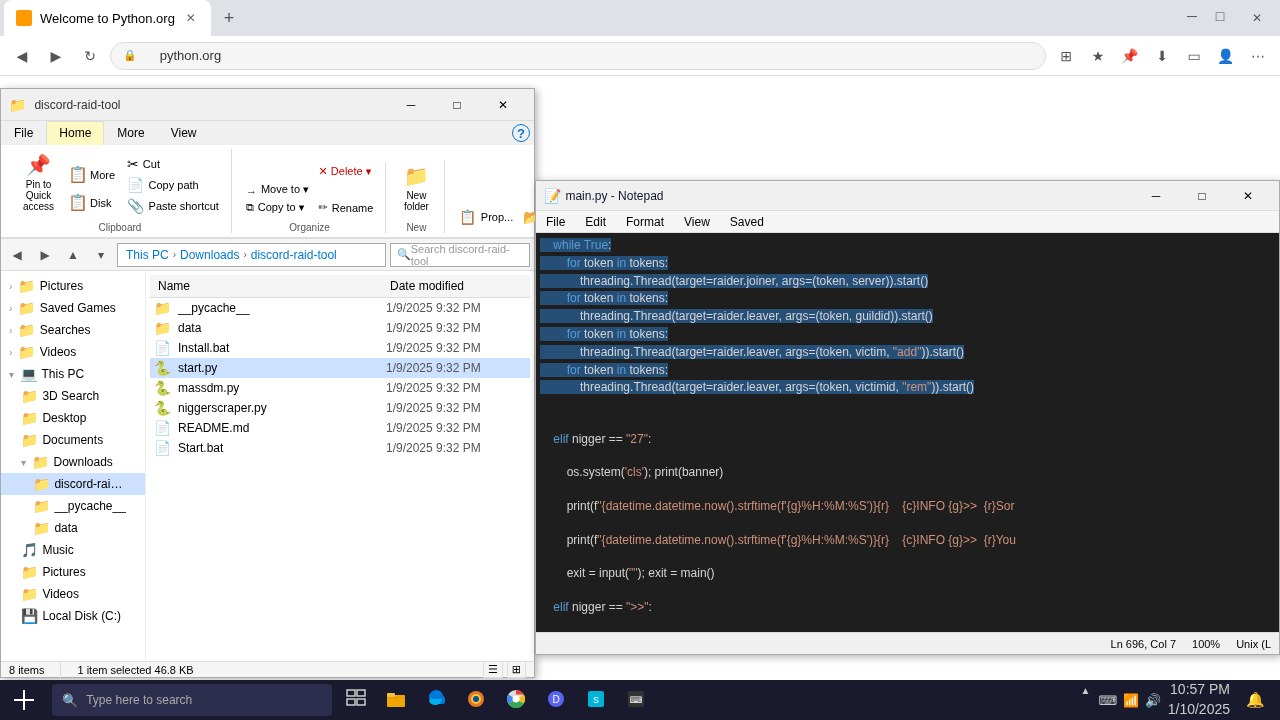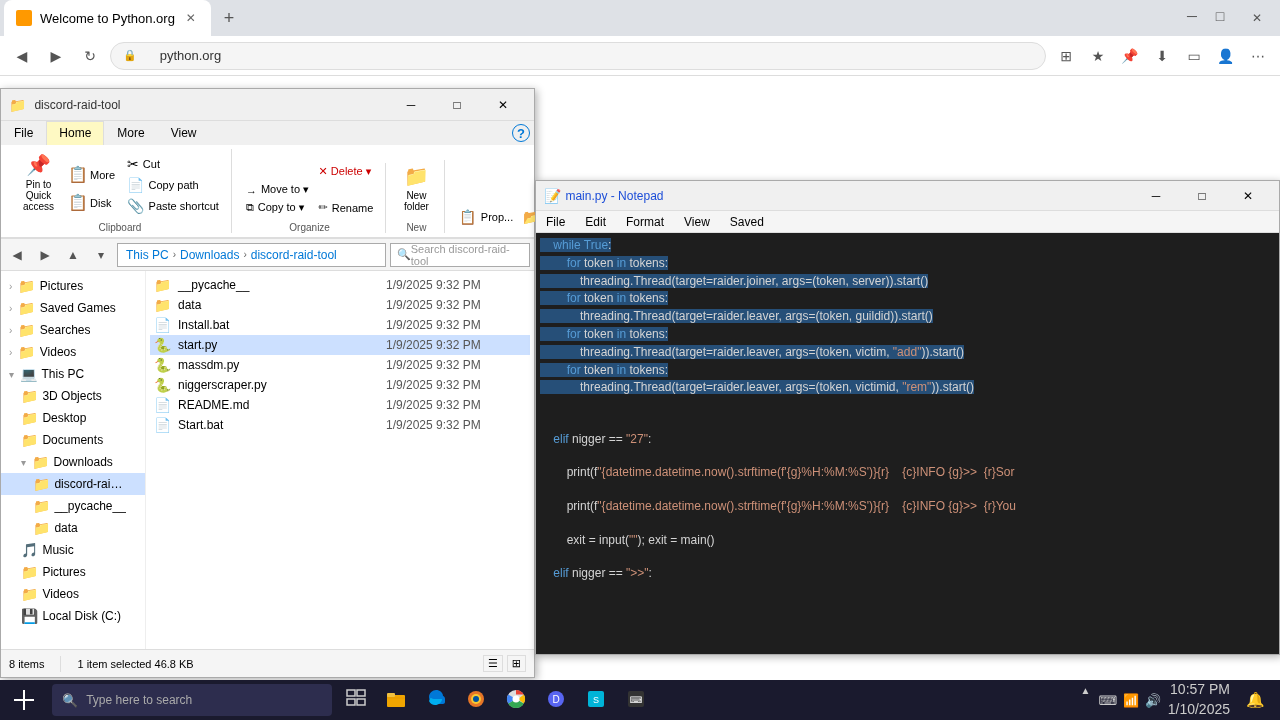--- a/index.html
+++ b/index.html
@@ -66,27 +66,27 @@
     
     .file-list { flex: 1; overflow-y: auto; padding: 4px; }
     .file-list-header { display: flex; background: #f5f5f5; border-bottom: 1px solid #ddd; font-size: 12px; padding: 2px 4px; position: sticky; top: 0; }
     .file-col-name { flex: 1; font-weight: normal; padding: 2px 4px; cursor: pointer; }
     .file-col-date { width: 140px; font-weight: normal; padding: 2px 4px; cursor: pointer; }
     .file-row { display: flex; align-items: center; padding: 2px 4px; font-size: 12px; cursor: pointer; }
     .file-row.selected { background: #cce0ff; }
     .file-icon { width: 20px; margin-right: 4px; font-size: 14px; }
     .file-name { flex: 1; font-size: 12px; }
     .file-date { width: 140px; font-size: 12px; color: #555; }
-    .explorer-statusbar { height: 28px; background: #f5f5f5; border-top: 1px solid #ddd; display: flex; align-items: center; padding: 0 8px; font-size: 11px; gap: 16px; }
+    .explorer-statusbar { height: 16px; background: #f5f5f5; border-top: 1px solid #ddd; display: flex; align-items: center; padding: 0 8px; font-size: 11px; gap: 16px; }
     .status-sep { width: 1px; height: 16px; background: #ddd; }
 
     
     .notepad { position: absolute; top: 180px; left: 535px; width: 745px; height: 475px; background: #fff; border: 1px solid #aaa; box-shadow: 2px 2px 8px rgba(0,0,0,0.3); display: flex; flex-direction: column; }
     .notepad-titlebar { height: 30px; background: #f0f0f0; display: flex; align-items: center; padding: 0 8px; border-bottom: 1px solid #ddd; }
-    .notepad-title-text { flex: 1; font-size: 12px; color: #1d4ed8; margin-left: 4px; }
+    .notepad-title-text { flex: 1; font-size: 12px; color: #0f172a; margin-left: 4px; }
     .notepad-menu { display: flex; height: 22px; background: #f5f5f5; border-bottom: 1px solid #ddd; }
     .menu-item { padding: 2px 10px; font-size: 12px; cursor: pointer; display: flex; align-items: center; }
     .code-area { flex: 1; overflow: auto; background: #f8f8f8; position: relative; }
     .code-content { font-family: 'Courier New', monospace; font-size: 12px; line-height: 1.4; padding: 4px; white-space: pre; background: #1e1e1e; color: #d4d4d4; min-height: 100%; }
     .code-line { display: block; min-height: 16.8px; }
     .notepad-statusbar { height: 22px; background: #f0f0f0; border-top: 1px solid #ddd; display: flex; align-items: center; padding: 0 8px; font-size: 11px; justify-content: flex-end; gap: 16px; }
 
     
     .taskbar { position: absolute; bottom: 0; left: 0; width: 1280px; height: 40px; background: #1a1a2e; display: flex; align-items: center; }
     .taskbar-start { width: 48px; height: 40px; display: flex; align-items: center; justify-content: center; cursor: pointer; background: transparent; }
@@ -276,21 +276,21 @@
         <span class="icon folder">📁</span>
         <span class="sidebar-item-text">Videos</span>
       </div>
       <div class="sidebar-item">
         <span class="sidebar-expand">▾</span>
         <span class="icon pc">💻</span>
         <span class="sidebar-item-text">This PC</span>
       </div>
       <div class="sidebar-item sidebar-indent">
         <span class="icon folder">📁</span>
-        <span class="sidebar-item-text">3D Objects</span>
+        <span class="sidebar-item-text">3D Search</span>
       </div>
       <div class="sidebar-item sidebar-indent">
         <span class="icon folder">📁</span>
         <span class="sidebar-item-text">Desktop</span>
       </div>
       <div class="sidebar-item sidebar-indent">
         <span class="icon folder">📁</span>
         <span class="sidebar-item-text">Documents</span>
       </div>
       <div class="sidebar-item sidebar-indent">
@@ -322,20 +322,24 @@
         <span class="icon folder">📁</span>
         <span class="sidebar-item-text">Videos</span>
       </div>
       <div class="sidebar-item sidebar-indent">
         <span class="icon sidebar-drive">💾</span>
         <span class="sidebar-item-text">Local Disk (C:)</span>
       </div>
     </div>
 
     <div class="file-list">
+      <div class="file-list-header">
+        <span class="file-col-name">Name</span>
+        <span class="file-col-date">Date modified</span>
+      </div>
       <div class="file-row">
         <span class="file-icon">📁</span>
         <span class="file-name">__pycache__</span>
         <span class="file-date">1/9/2025 9:32 PM</span>
       </div>
       <div class="file-row">
         <span class="file-icon">📁</span>
         <span class="file-name">data</span>
         <span class="file-date">1/9/2025 9:32 PM</span>
       </div>
@@ -408,30 +412,36 @@
 <span class="code-line sel">        <span class="kw">for</span> token <span class="kw">in</span> tokens:</span>
 <span class="code-line sel">            threading.Thread(target=raider.joiner, args=(token, server)).start()</span>
 <span class="code-line sel">        <span class="kw">for</span> token <span class="kw">in</span> tokens:</span>
 <span class="code-line sel">            threading.Thread(target=raider.leaver, args=(token, guildid)).start()</span>
 <span class="code-line sel">        <span class="kw">for</span> token <span class="kw">in</span> tokens:</span>
 <span class="code-line sel">            threading.Thread(target=raider.leaver, args=(token, victim, <span class="str">"add"</span>)).start()</span>
 <span class="code-line sel">        <span class="kw">for</span> token <span class="kw">in</span> tokens:</span>
 <span class="code-line sel">            threading.Thread(target=raider.leaver, args=(token, victimid, <span class="str">"rem"</span>)).start()</span>
 <span class="code-line"></span>
 <span class="code-line">    <span class="kw">elif</span> nigger == <span class="str">"27"</span>:</span>
+<span class="code-line">        os.system(<span class="str">'cls'</span>); print(banner)</span>
 <span class="code-line">        print(f<span class="str">"{datetime.datetime.now().strftime(f'{g}%H:%M:%S')}{r}    {c}INFO {g}&gt;&gt;  {r}Sor</span></span>
 <span class="code-line">        print(f<span class="str">"{datetime.datetime.now().strftime(f'{g}%H:%M:%S')}{r}    {c}INFO {g}&gt;&gt;  {r}You</span></span>
 <span class="code-line">        exit = input(<span class="str">""</span>); exit = main()</span>
 <span class="code-line">    <span class="kw">elif</span> nigger == <span class="str">"&gt;&gt;"</span>:</span>
 
 
 
 
 </div>
 
+  </div>
+  <div class="notepad-statusbar">
+    <span>Ln 696, Col 7</span>
+    <span>100%</span>
+    <span>Unix (L</span>
   </div>
 </div>
 
 <div class="taskbar">
   <div class="taskbar-start">
     <div class="start-icon"></div>
   </div>
   <div class="taskbar-search">
     <span class="taskbar-search-icon">🔍</span>
     <span class="taskbar-search-text">Type here to search</span>

